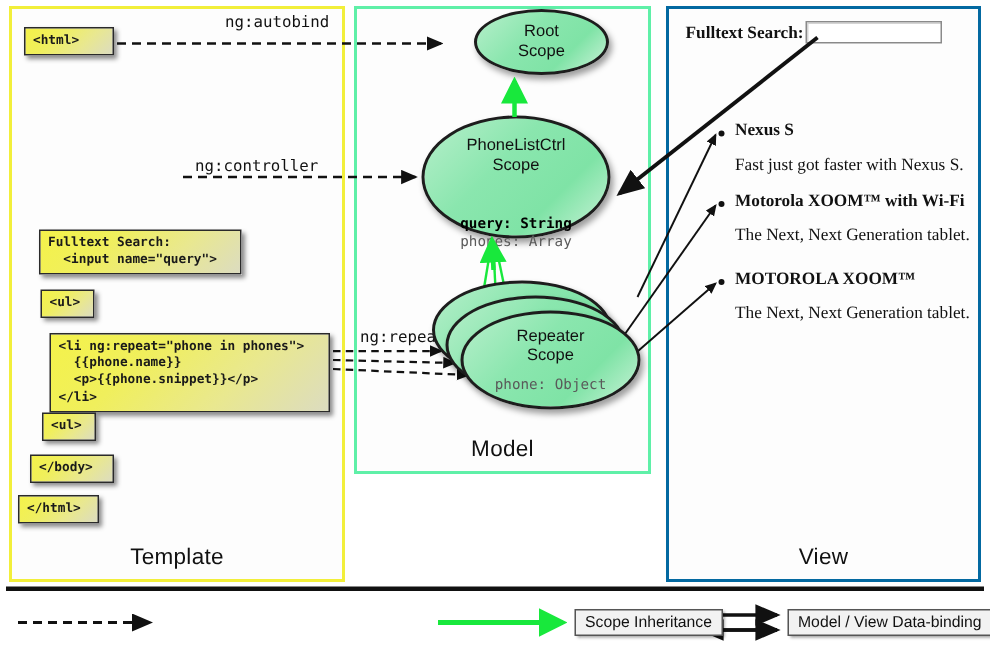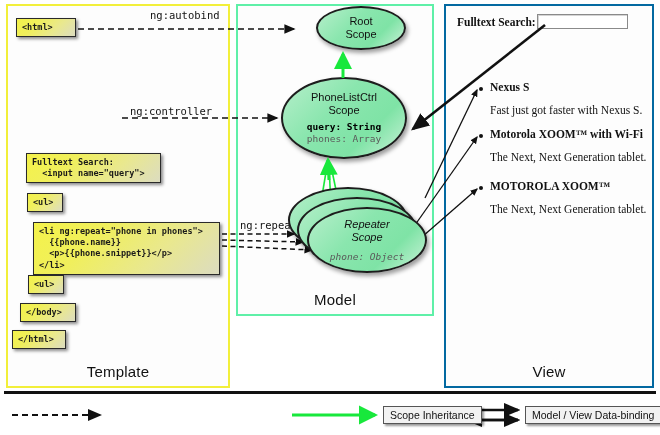--- a/index.html
+++ b/index.html
@@ -166,27 +166,27 @@
   <div class="conn-label" style="left:240px; top:219px;">ng:repeat</div>
 
   <div class="scope" style="left:316px; top:6px; width:90px; height:44px;">
     <div class="scope-title" style="padding-top:7px;">Root</div>
     <div class="scope-title">Scope</div>
   </div>
 
   <div class="scope" style="left:281px; top:77px; width:126px; height:82px;">
     <div class="scope-title" style="padding-top:12px;">PhoneListCtrl</div>
     <div class="scope-title">Scope</div>
-    <div class="scope-props prop-strong" style="margin-top:4px;">query: String</div>
+    <div class="scope-props prop-strong" style="margin-top:27px;">query: String</div>
     <div class="scope-props prop-dim">phones: Array</div>
   </div>
 
   <div class="scope" style="left:288px; top:187px; width:120px; height:66px; z-index:1;"></div>
   <div class="scope" style="left:297px; top:197px; width:120px; height:66px; z-index:2;"></div>
-  <div class="scope" style="left:307px; top:207px; width:120px; height:66px; z-index:3;font-style:italic;">
+  <div class="scope" style="left:307px; top:207px; width:120px; height:66px; z-index:3;">
     <div class="scope-title" style="padding-top:9px;">Repeater</div>
     <div class="scope-title">Scope</div>
     <div class="scope-props prop-dim" style="margin-top:7px;">phone: Object</div>
   </div>
 
   <div class="view-serif" style="left:457px; top:16px; font-weight:bold;">Fulltext Search:</div>
   <div class="view-input" style="left:537px; top:14px; width:91px; height:15px;" title=""></div>
 
   <div class="bullet" style="left:479px; top:87px;"></div>
   <div class="view-serif" style="left:490px; top:81px; font-weight:bold;">Nexus S</div>

